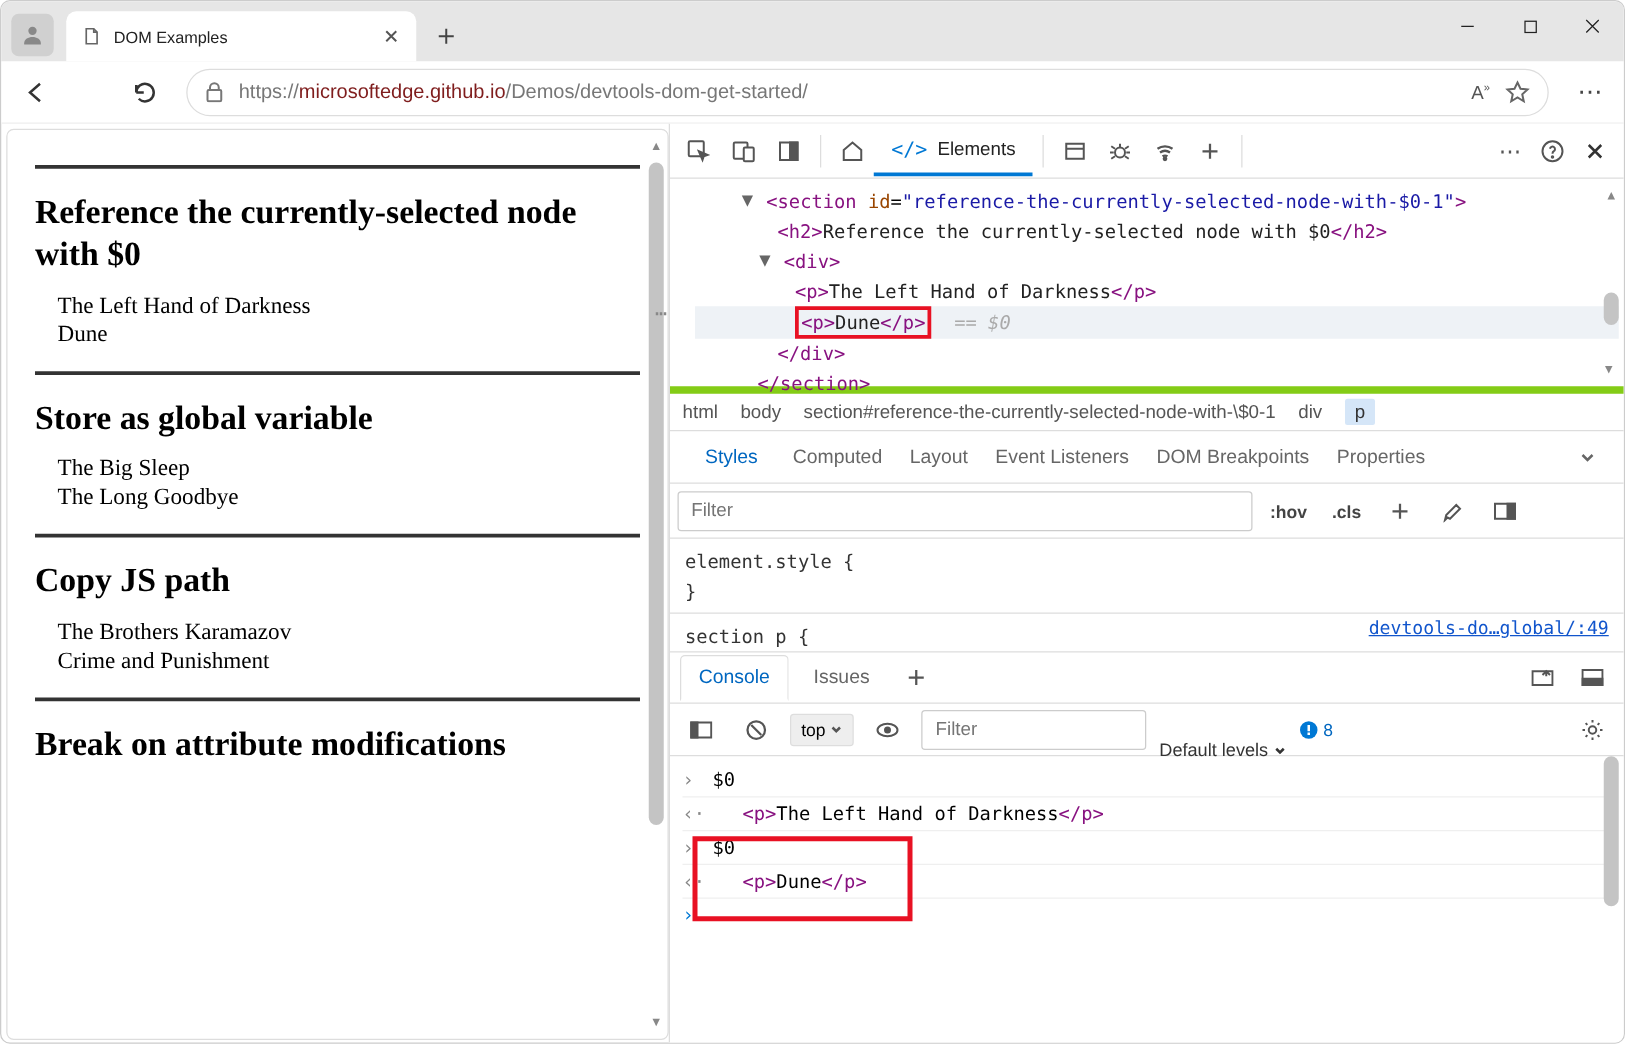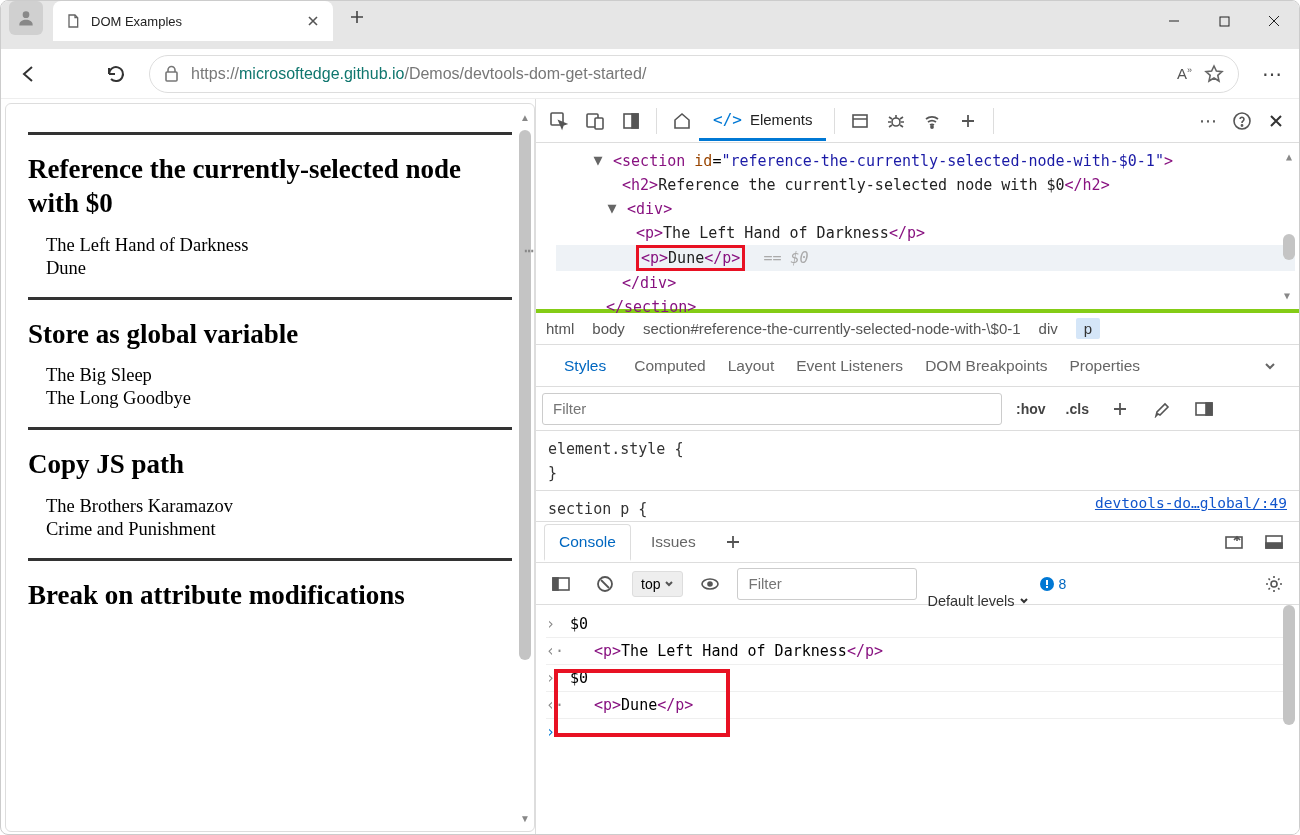--- a/index.html
+++ b/index.html
@@ -1,36 +1,36 @@
 <!DOCTYPE html>
 <html><head>
 <meta charset="utf-8">
 <style>
 * { margin: 0; padding: 0; box-sizing: border-box; }
 body { font-family: "Segoe UI", Arial, sans-serif; font-size: 13px; background: #fff; width: 1300px; height: 835px; overflow: hidden; border: 1px solid #ccc; border-radius: 8px; position: relative; }
 
 
-.titlebar { height: 48px; background: #e6e6e6; display: flex; position: relative; }
+.titlebar { height: 48px; background: #e6e6e6; display: flex; align-items: flex-end; position: relative; }
 .profile-btn { width: 34px; height: 34px; margin: 0 10px 4px 8px; background: #d0d0d0; border-radius: 6px; display: flex; align-items: center; justify-content: center; }
 .profile-btn svg { width: 20px; height: 20px; fill: #888; }
 .tab { background: #fff; border-radius: 8px 8px 0 0; height: 40px; display: flex; align-items: center; padding: 0 12px; min-width: 280px; gap: 10px; }
 .tab-icon { width: 16px; height: 16px; }
 .tab-title { flex: 1; font-size: 13px; color: #222; }
 .tab-close { width: 16px; height: 16px; display: flex; align-items: center; justify-content: center; color: #555; }
 .newtab { width: 32px; height: 32px; margin: 0 0 4px 8px; display: flex; align-items: center; justify-content: center; color: #444; border-radius: 4px; }
 .window-controls { position: absolute; right: 0; top: 0; display: flex; }
 .window-controls div { width: 50px; height: 40px; display: flex; align-items: center; justify-content: center; color: #222; }
 
 
 .toolbar { height: 50px; background: #fff; display: flex; align-items: center; padding: 0 8px; gap: 6px; border-bottom: 1px solid #eee; }
 .tbtn { width: 38px; height: 38px; display: flex; align-items: center; justify-content: center; border-radius: 6px; color: #444; }
 .tbtn.disabled { color: #bbb; }
 .addressbar { flex: 1; height: 38px; border: 1px solid #ddd; border-radius: 20px; display: flex; align-items: center; padding: 0 14px; gap: 12px; margin: 0 8px; }
 .addressbar .url { flex: 1; font-size: 16px; color: #777; white-space: nowrap; }
-.addressbar .url .dark { color: #0f766e; }
+.addressbar .url .dark { color: #7f1d1d; }
 .lock { color: #888; }
 
 
 .split { display: flex; height: calc(835px - 48px - 50px); }
 .page-pane { width: 530px; position: relative; border: 1px solid #ddd; margin: 4px 0 4px 4px; border-radius: 6px; overflow: hidden; }
 .page-content { padding: 10px 22px; overflow-y: auto; height: 100%; font-family: "Times New Roman", serif; color: #000; }
 .page-content hr { border: none; border-top: 3px solid #333; margin: 18px 0; }
 .page-content h2 { font-size: 27px; font-weight: bold; margin: 14px 0; line-height: 1.25; }
 .page-content p { font-size: 18.5px; margin: 2px 0 2px 18px; }
 .page-scroll { position: absolute; right: 2px; top: 6px; bottom: 6px; width: 14px; }
@@ -53,21 +53,21 @@
 .caret { display: inline-block; width: 12px; text-align: center; color: #666; transform: translateY(-1px); }
 .tag { color: #881280; }
 .attrname { color: #994500; }
 .attrval { color: #1a1aa6; }
 .domtext { color: #222; }
 .eq0 { color: #aaa; font-style: italic; }
 .redbox { border: 3px solid #e81123; padding: 0 2px; display: inline-block; line-height: 20px; }
 .dom-ellipsis { position: absolute; left: -12px; top: 98px; color: #888; font-size: 16px; letter-spacing: 1px; }
 
 
-.crumbs { height: 36px; border-top: 4px solid #84cc16; border-bottom: 1px solid #ddd; display: flex; align-items: center; padding: 0 10px; font-size: 15px; color: #555; gap: 18px; white-space: nowrap; overflow: hidden; }
+.crumbs { height: 36px; border-top: 6px solid #84cc16; border-bottom: 1px solid #ddd; display: flex; align-items: center; padding: 0 10px; font-size: 15px; color: #555; gap: 18px; white-space: nowrap; overflow: hidden; }
 .crumbs span.sel { background: #d5e6f8; padding: 2px 8px; border-radius: 2px; color: #333; }
 
 
 .styles-tabs { height: 42px; border-bottom: 1px solid #ddd; display: flex; align-items: center; padding: 0 22px; gap: 22px; font-size: 15.5px; color: #666; }
 .styles-tabs .active { color: #0067c0; padding: 8px 6px; }
 .styles-tabs .chev { margin-left: auto; }
 
 .styles-toolbar { height: 44px; border-bottom: 1px solid #ddd; display: flex; align-items: center; padding: 0 6px; gap: 8px; }
 .filter-input { flex: 1; height: 32px; border: 1px solid #ccc; border-radius: 3px; padding: 0 10px; font-size: 15px; color: #888; max-width: 460px; }
 .hov, .cls { font-size: 14px; font-weight: 600; color: #444; padding: 0 6px; }

